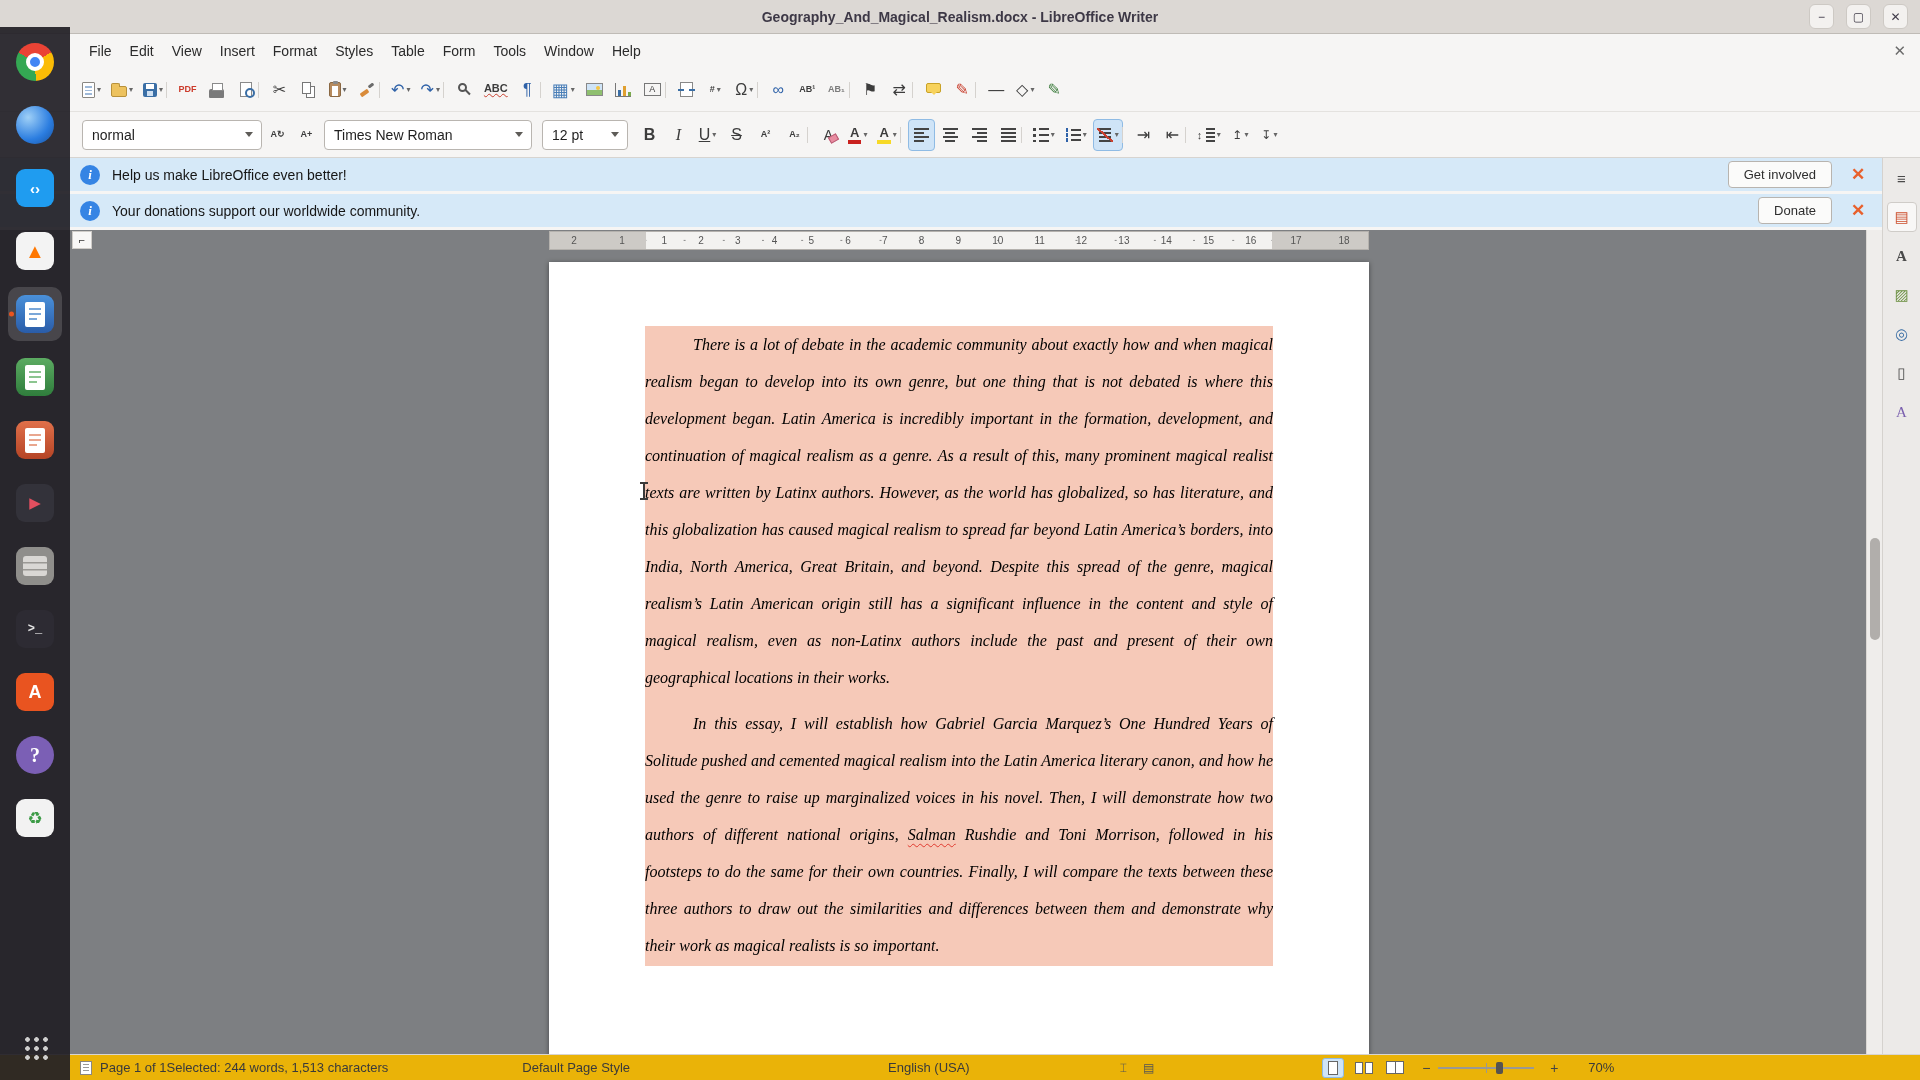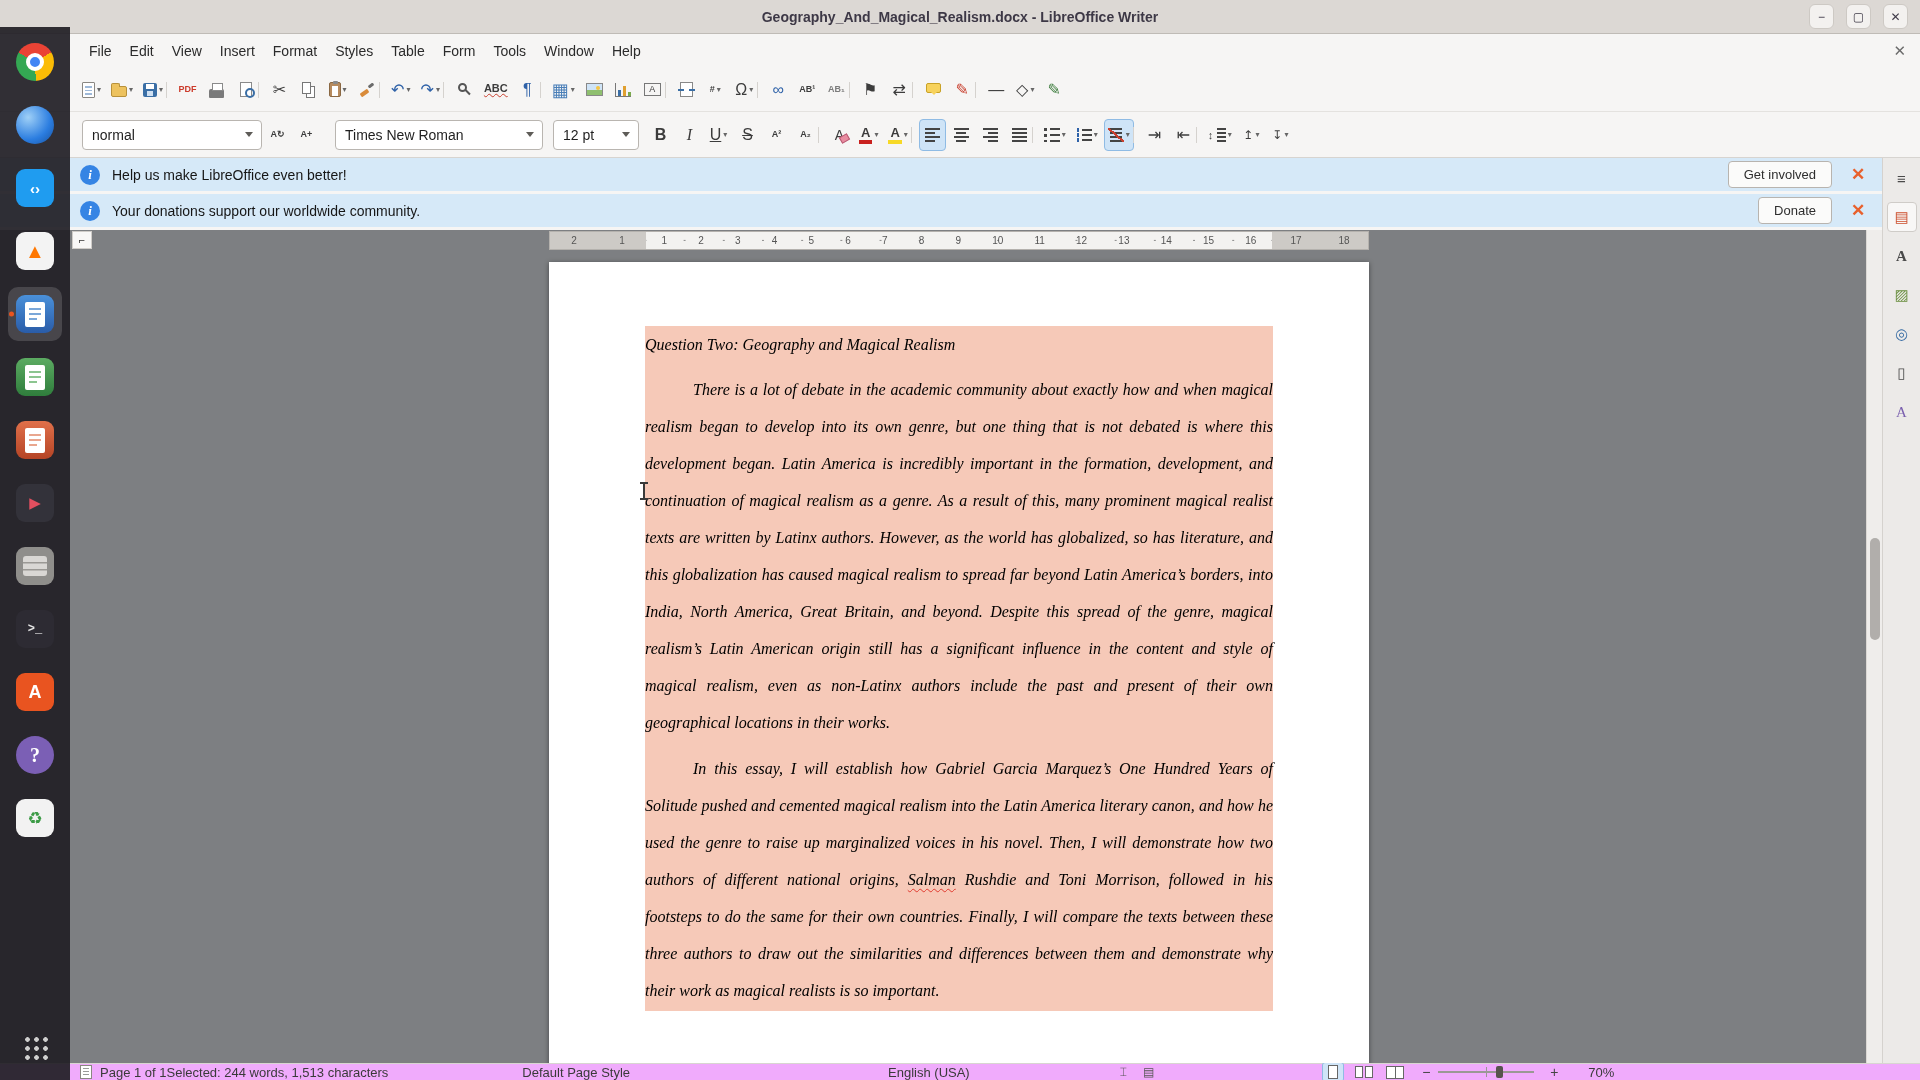--- a/index.html
+++ b/index.html
@@ -103,21 +103,21 @@
 .ic-nl .glyph::after{content:"";position:absolute;inset:0;background:linear-gradient(to top right,transparent 45%,#c9402f 45% 55%,transparent 55%)}
 .ic-lsp .glyph{width:18px;height:14px;position:relative;background-image:linear-gradient(#444,#444),linear-gradient(#444,#444),linear-gradient(#444,#444),linear-gradient(#444,#444);background-size:9px 2px,9px 2px,9px 2px,9px 2px;background-position:9px 0,9px 4px,9px 8px,9px 12px;background-repeat:no-repeat}
 .ic-lsp .glyph::before{content:"↕";position:absolute;left:0;top:50%;transform:translateY(-50%);font-size:11px;color:#444}
 .micro2 .glyph{font-size:12px}
 
 
 .combo{height:30px;background:#fff;border:1px solid #b9b5b0;border-radius:4px;display:flex;align-items:center;font-size:14px;color:#1f1f1f;padding:0 8px 0 9px;gap:6px}
 .combo .cval{flex:1;overflow:hidden;white-space:nowrap}
 .caret{width:0;height:0;border-left:4px solid transparent;border-right:4px solid transparent;border-top:5px solid #5e5c58;flex:0 0 auto}
 .combo.style{width:180px;margin-left:4px}
-.combo.font{width:208px;margin-left:13px}
+.combo.font{width:208px;margin-left:2px}
 .combo.size{width:86px;margin-left:8px}
 
 
 .infobar{height:36px;background:#d6e9f8;display:flex;align-items:center;gap:12px;padding:0 10px 0 80px;border-bottom:3px solid #f6f5f4;flex:0 0 auto}
 .info-ico{width:20px;height:20px;border-radius:50%;background:#3584e4;color:#fff;font-weight:bold;font-size:13px;display:flex;align-items:center;justify-content:center;font-family:"Liberation Serif",serif;font-style:italic;flex:0 0 auto}
 .info-text{font-size:14px;color:#161616}
 .info-action{margin-left:auto;background:#fbfbfa;border:1px solid #b8b4af;border-radius:4px;padding:5px 15px;font-size:13px;color:#2e2e2e}
 .info-close{width:28px;height:28px;display:flex;align-items:center;justify-content:center;color:#e8602c;font-weight:bold;font-size:17px}
 
 
@@ -152,21 +152,21 @@
 .doc-heading{font-family:"Liberation Serif",serif;font-style:italic;font-size:16px;line-height:37px;color:#000;margin-bottom:8px}
 .doc-para{font-family:"Liberation Serif",serif;font-style:italic;font-size:16px;line-height:37px;text-align:justify;text-indent:48px;color:#000}
 .doc-para + .doc-para{margin-top:9px}
 .misspell{text-decoration:underline wavy #e03a2f 1px;text-underline-offset:3px}
 .ibeam{position:absolute;left:643px;top:252px;width:2px;height:18px;background:#3a3a3a}
 .ibeam::before,.ibeam::after{content:"";position:absolute;left:-3px;width:8px;height:2px;background:#3a3a3a}
 .ibeam::before{top:0}
 .ibeam::after{bottom:0}
 
 
-.statusbar{height:17px;background:#f0abfc;border-top:1px solid #d8d5d1;display:flex;align-items:center;font-size:13px;color:#3a3a3a;padding:0 14px 0 80px;flex:0 0 auto;white-space:nowrap}
+.statusbar{height:26px;background:#eab308;border-top:1px solid #d8d5d1;display:flex;align-items:center;font-size:13px;color:#3a3a3a;padding:0 14px 0 80px;flex:0 0 auto;white-space:nowrap}
 .sb-docicon{width:12px;height:14px;background:#fff;border:1px solid #8a8782;margin-right:8px;position:relative}
 .sb-docicon::after{content:"";position:absolute;left:2px;top:2px;width:6px;height:8px;background:repeating-linear-gradient(#9a9a9a 0 1px,transparent 1px 3px)}
 .sb-sel{}
 .sb-style{margin-left:134px}
 .sb-lang{margin-left:258px}
 .sb-ico{margin-left:16px;font-size:12px;color:#555}
 .sb-ico.first{margin-left:150px}
 .vlgroup{display:flex;align-items:center;gap:9px;margin-left:168px}
 .vlbtn{width:22px;height:20px;display:flex;align-items:center;justify-content:center;border-radius:3px;border:1px solid transparent}
 .vlbtn.active{background:#cfe4f7;border-color:#8fbbe4}
@@ -598,21 +598,20 @@
               </div>
             <div class="zone zright">
 
             <span class="rnum">17</span>
                 <span class="rnum">18</span>
               </div>
           </div>
 
           <div class="page">
             <div class="sel-block">
-              <p class="doc-heading">Question Two: Geography and Magical Realism</p>
               <p class="doc-para">There is a lot of debate in the academic community about exactly how and when magical realism began to develop into its own genre, but one thing that is not debated is where this development began. Latin America is incredibly important in the formation, development, and continuation of magical realism as a genre. As a result of this, many prominent magical realist texts are written by Latinx authors. However, as the world has globalized, so has literature, and this globalization has caused magical realism to spread far beyond Latin America’s borders, into India, North America, Great Britain, and beyond. Despite this spread of the genre, magical realism’s Latin American origin still has a significant influence in the content and style of magical realism, even as non-Latinx authors include the past and present of their own geographical locations in their works.</p>
               <p class="doc-para"><span>In this essay, I will establish how Gabriel Garcia Marquez’s One Hundred Years of Solitude pushed and cemented magical realism into the Latin America literary canon, and how he used the genre to raise up marginalized voices in his novel. Then, I will demonstrate how two authors of different national origins, </span><span class="misspell">Salman</span><span> Rushdie and Toni Morrison, followed in his footsteps to do the same for their own countries. Finally, I will compare the texts between these three authors to draw out the similarities and differences between them and demonstrate why their work as magical realists is so important.</span></p>
             </div>
           </div>
 
           <div class="ibeam"></div>
         </div>
 
         <div class="vscroll">
           <div class="vthumb"></div>

